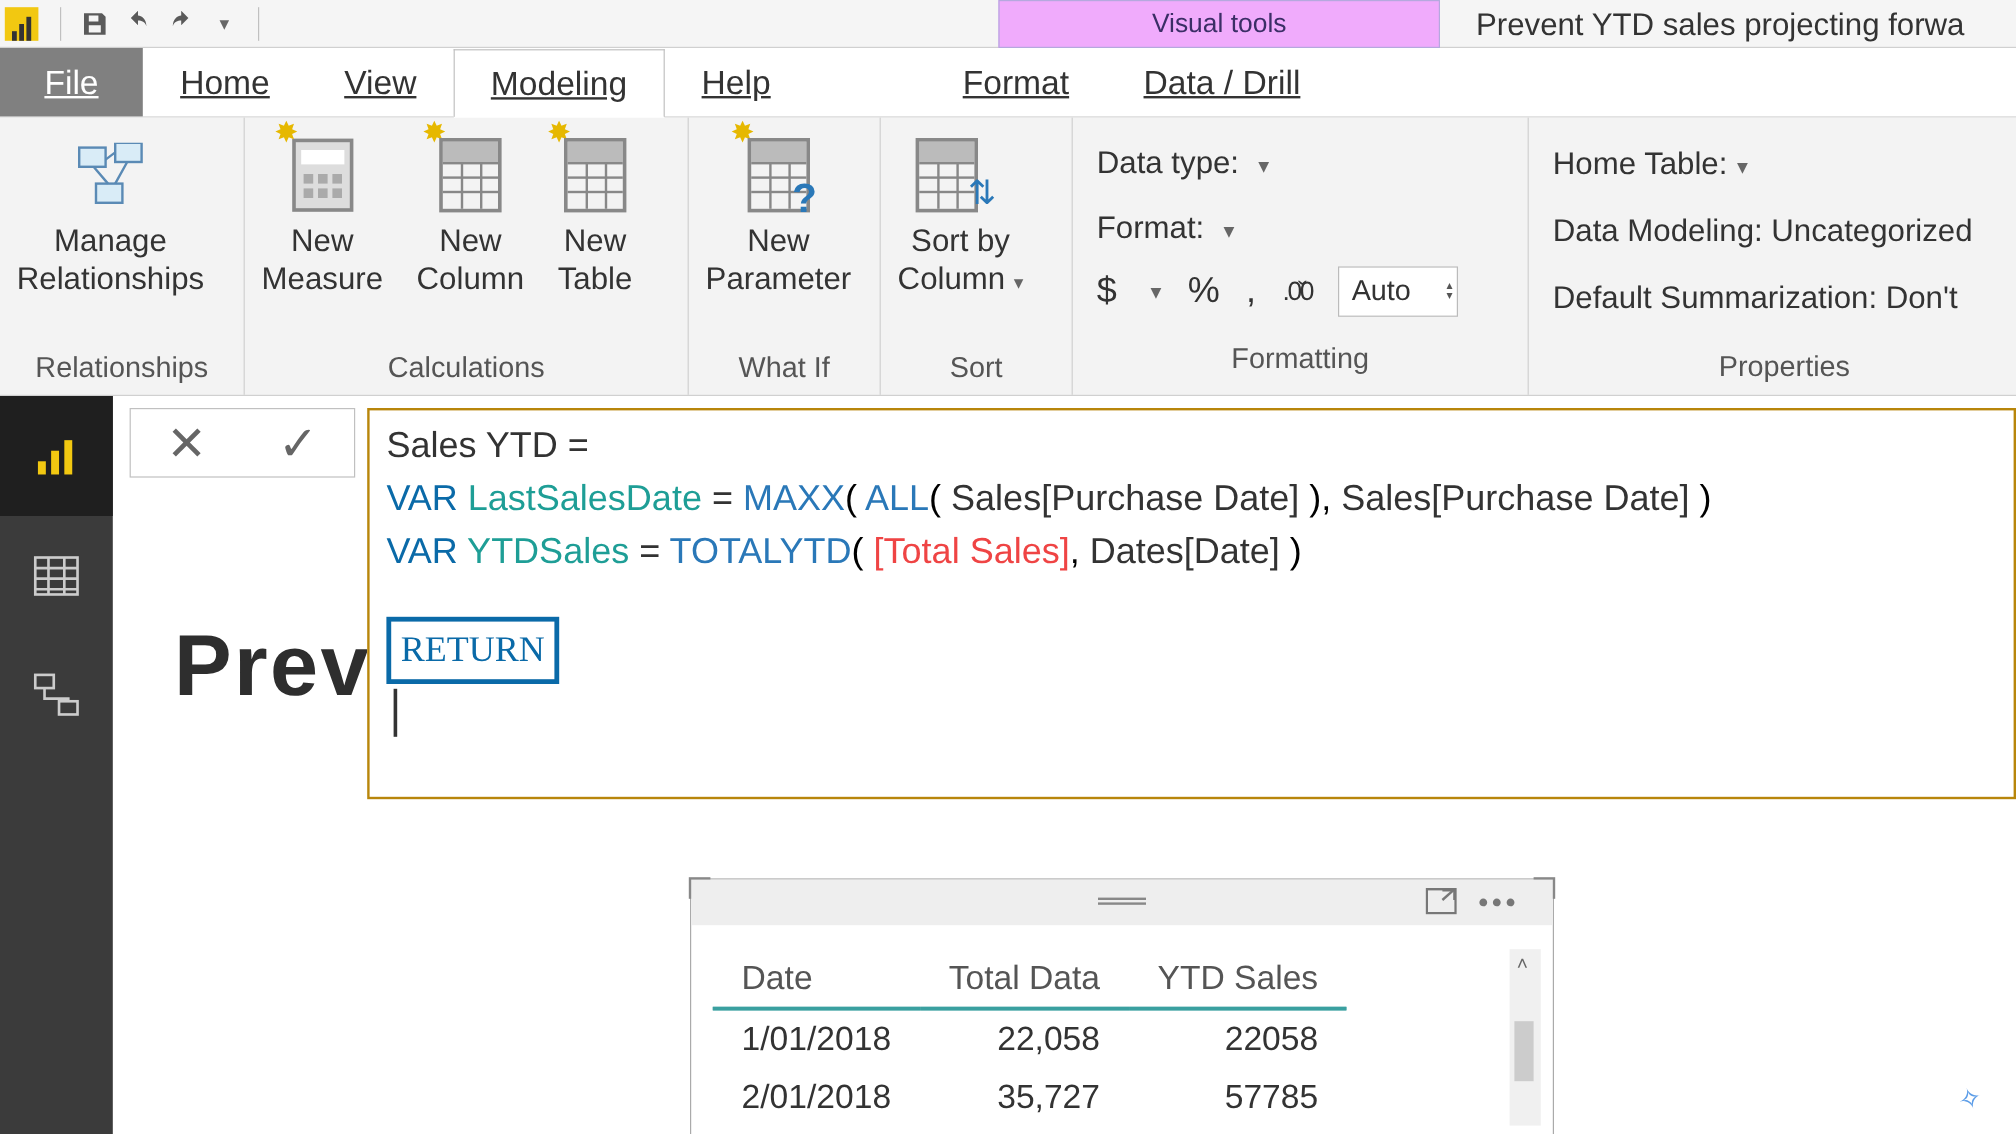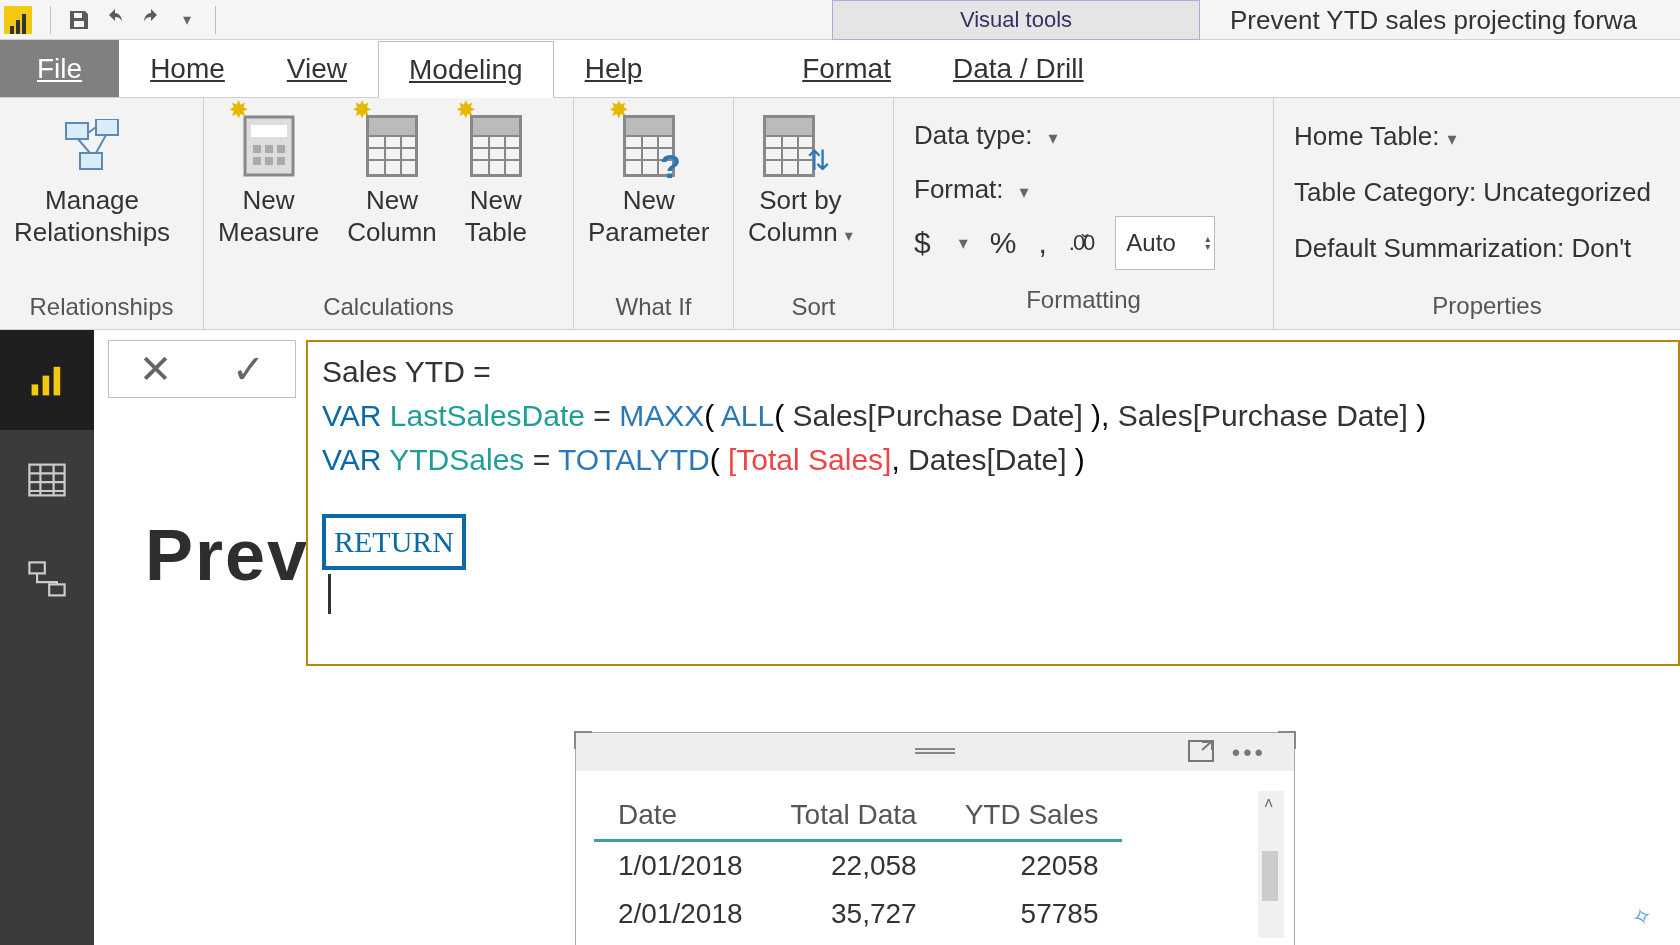--- a/index.html
+++ b/index.html
@@ -8,42 +8,42 @@
 
 .qat { height: 40px; display: flex; align-items: center; border-bottom: 1px solid #d0d0d0; background: #f5f5f5; }
 .qat .logo { width: 28px; height: 28px; background: #f2c811; margin: 0 8px 0 4px; display: flex; align-items: flex-end; justify-content: center; }
 .qat .logo-bars { display: flex; align-items: flex-end; gap: 2px; height: 20px; }
 .qat .logo-bars span { width: 4px; background: #333; display: block; }
 .qat .divider { width: 1px; height: 28px; background: #c0c0c0; margin: 0 10px; }
 .qat .qbtn { width: 36px; height: 36px; display: flex; align-items: center; justify-content: center; cursor: pointer; color: #505050; }
 .qat svg { width: 24px; height: 24px; }
 
 
-.ctx-header { position: absolute; top: 0; left: 832px; width: 368px; height: 40px; background: #e5e5e5; color: #3b2e66; font-size: 22px; display: flex; align-items: center; justify-content: center; border: 1px solid #b5a8de; }
+.ctx-header { position: absolute; top: 0; left: 832px; width: 368px; height: 40px; background: #f0abfc; color: #3b2e66; font-size: 22px; display: flex; align-items: center; justify-content: center; border: 1px solid #b5a8de; }
 .doc-title { position: absolute; top: 0; left: 1230px; height: 40px; display: flex; align-items: center; font-size: 26px; color: #333; white-space: nowrap; }
 
 
 .tabs { height: 58px; background: #fff; display: flex; align-items: stretch; border-bottom: 1px solid #d0d0d0; }
 .tab { padding: 0 30px; display: flex; align-items: center; font-size: 28px; color: #333; cursor: pointer; border: 1px solid transparent; text-decoration: underline; }
 .tab.file { background: #808080; color: #fff; padding: 0 36px; }
 .tab.active { border: 1px solid #c0c0c0; border-bottom-color: #fff; background: #fff; position: relative; top: 1px; }
 
 
 .ribbon { display: flex; background: #f3f3f3; border-bottom: 1px solid #d0d0d0; height: 232px; }
 .rgroup { border-right: 1px solid #d0d0d0; display: flex; flex-direction: column; padding-top: 6px; }
 .rgroup .items { flex: 1; display: flex; align-items: flex-start; }
 .rgroup .label { text-align: center; font-size: 24px; color: #555; padding: 6px 0 8px; }
 .rbtn { display: flex; flex-direction: column; align-items: center; justify-content: flex-start; padding: 6px 14px 0; cursor: pointer; }
 .rbtn .ic { height: 72px; display: flex; align-items: center; justify-content: center; }
 .rbtn .txt { text-align: center; font-size: 26px; line-height: 32px; color: #333; margin-top: 2px; white-space: pre-line; }
 
 .fmt-group { padding: 10px 20px 0; }
 .fmt-row { display: flex; align-items: center; height: 54px; font-size: 26px; color: #333; gap: 10px; }
 .fmt-row .dd::after { content: "▾"; margin-left: 6px; font-size: 18px; color: #666; }
-.mini-box { border: 1px solid #bbb; background: #fff; height: 54px; display: flex; align-items: center; padding: 0 10px; font-size: 24px; position: relative; }
+.mini-box { border: 1px solid #bbb; background: #fff; height: 42px; display: flex; align-items: center; padding: 0 10px; font-size: 24px; position: relative; }
 .mini-box .spin { position: absolute; right: 4px; display: flex; flex-direction: column; line-height: 8px; font-size: 10px; color: #555; }
 
 .props-group { padding: 10px 0 0 20px; }
 .props-row { font-size: 26px; color: #333; height: 56px; display: flex; align-items: center; white-space: nowrap; }
 .props-row .dd::after { content: "▾"; margin-left: 8px; font-size: 18px; color: #666; }
 
 
 .rail { position: absolute; left: 0; top: 330px; width: 94px; bottom: 0; background: #3b3b3b; display: flex; flex-direction: column; }
 .rail .rbtn2 { height: 100px; display: flex; align-items: center; justify-content: center; cursor: pointer; }
 .rail .rbtn2.active { background: #1f1f1f; }
@@ -250,21 +250,21 @@
     </div>
     <div class="label" style="margin-top:10px">Formatting</div>
   </div>
 
   <div class="rgroup props-group" style="flex:1;border-right:none">
     <div class="props-row">
         <span>Home Table:</span>
         <span class="dd"></span>
       </div>
     <div class="props-row">
-        <span>Table Category: Uncategorized</span>
+        <span>Data Modeling: Uncategorized</span>
       </div>
     <div class="props-row">
         <span>Default Summarization: Don't</span>
       </div>
     <div class="label" style="margin-top:10px">Properties</div>
   </div>
 </div>
 
 <div class="rail">
   <div class="rbtn2 active">

